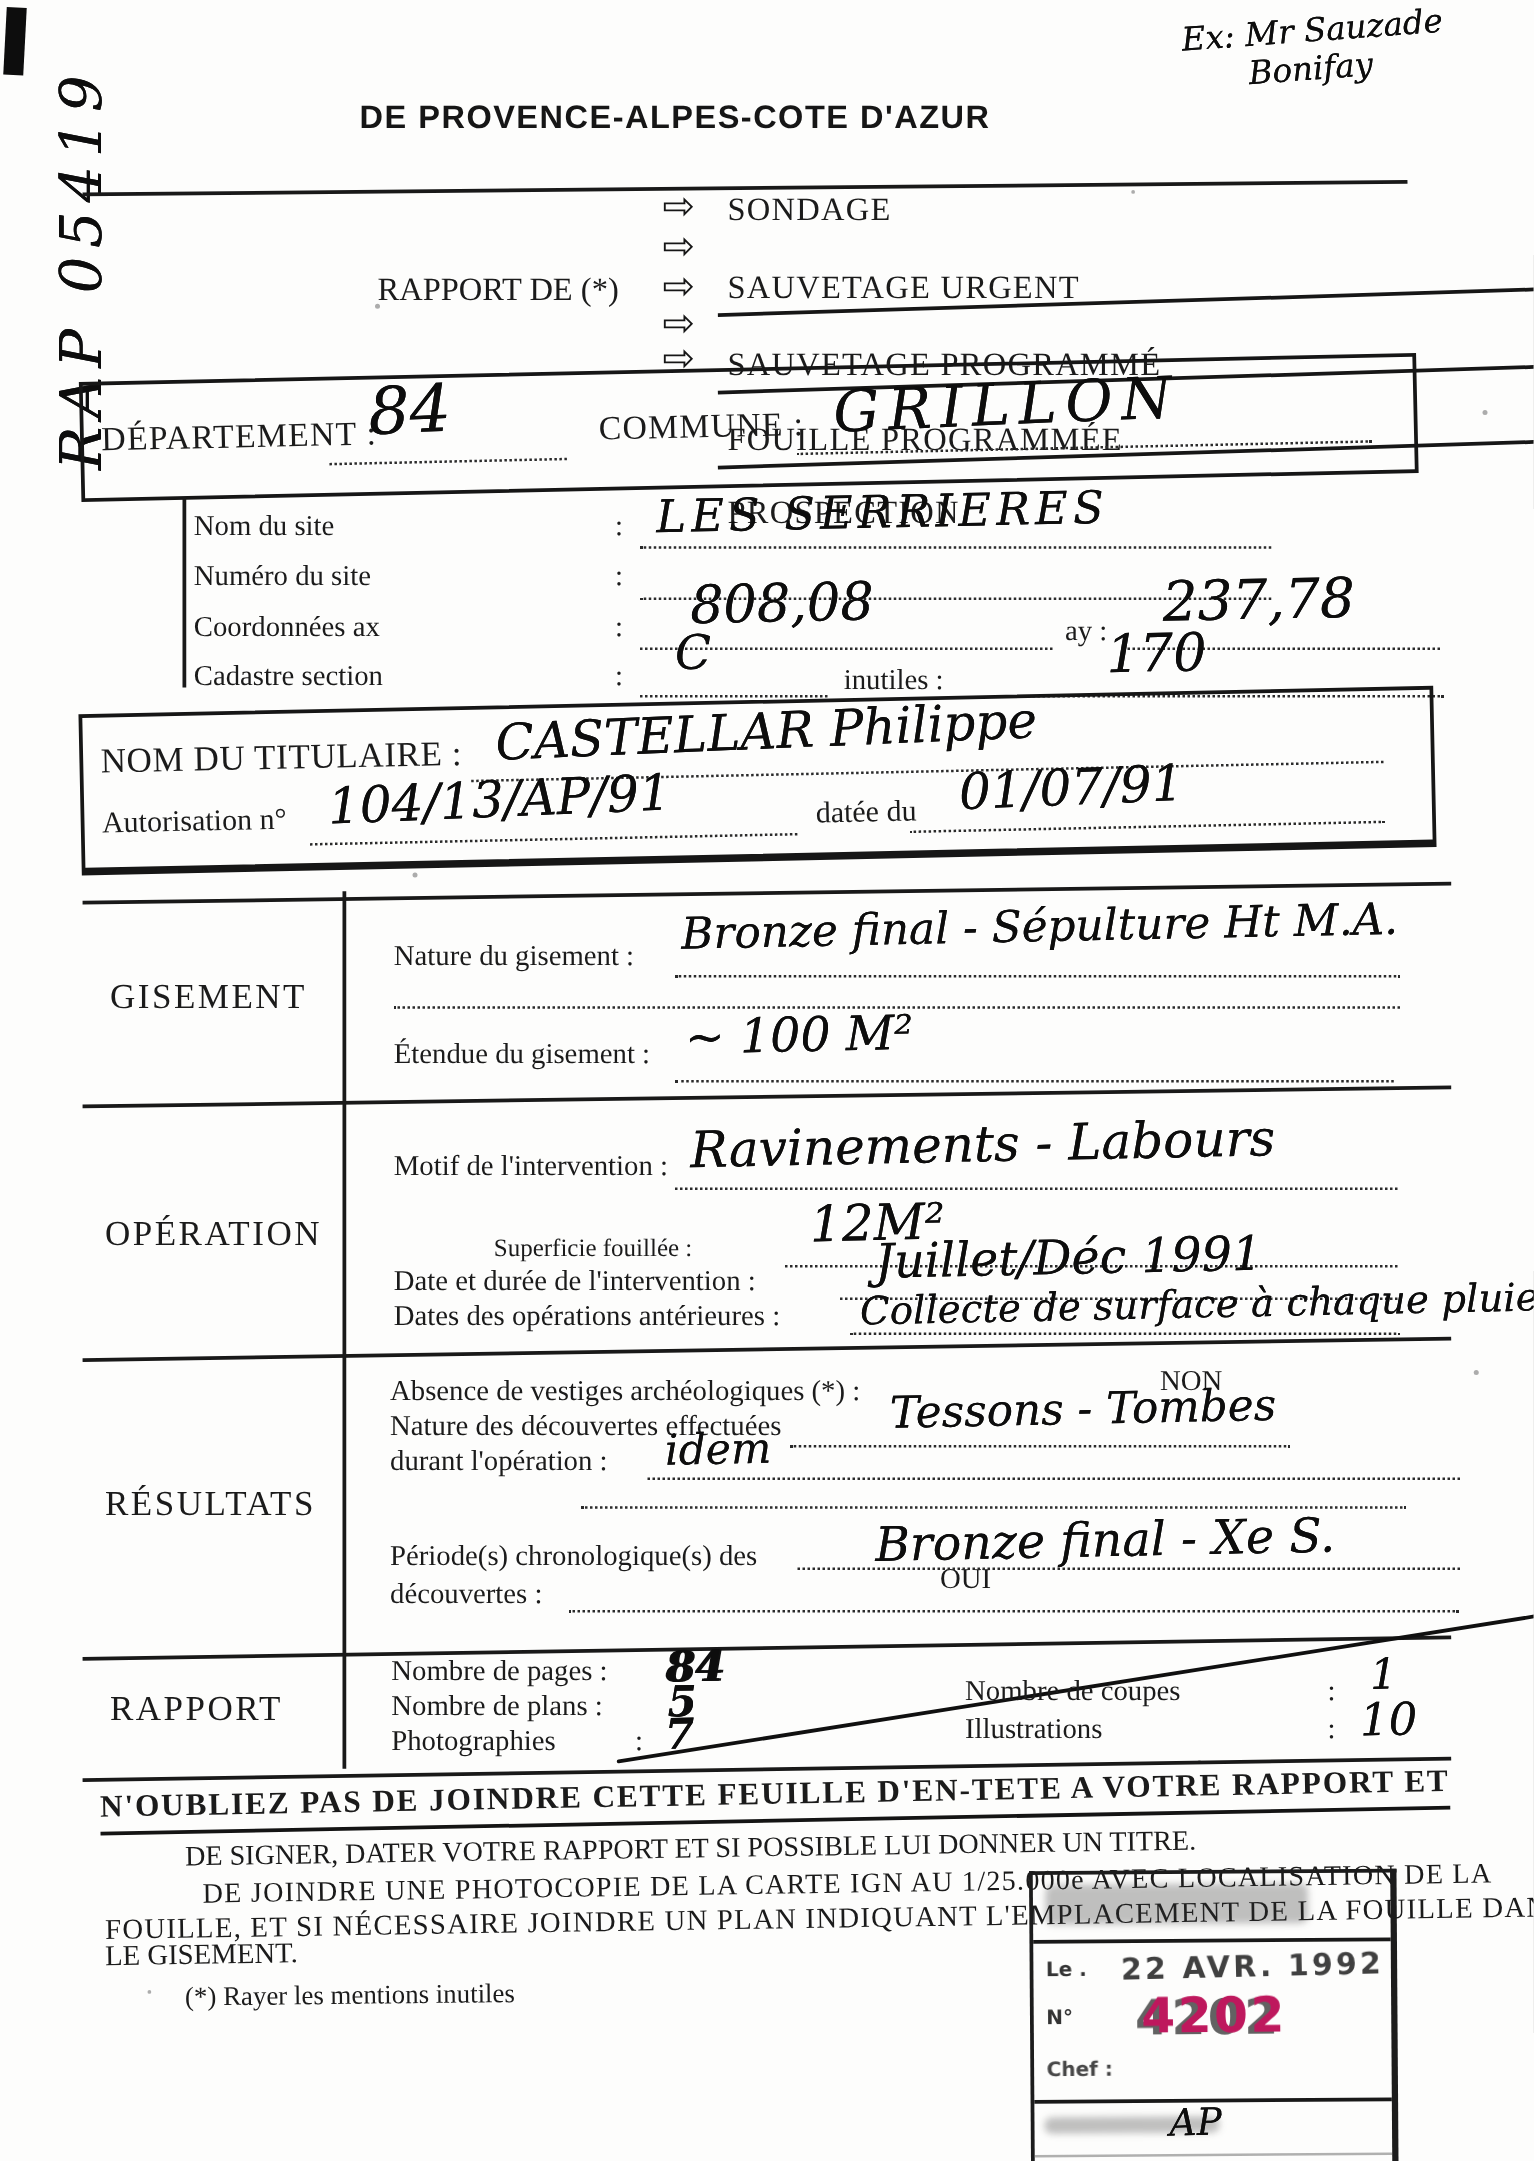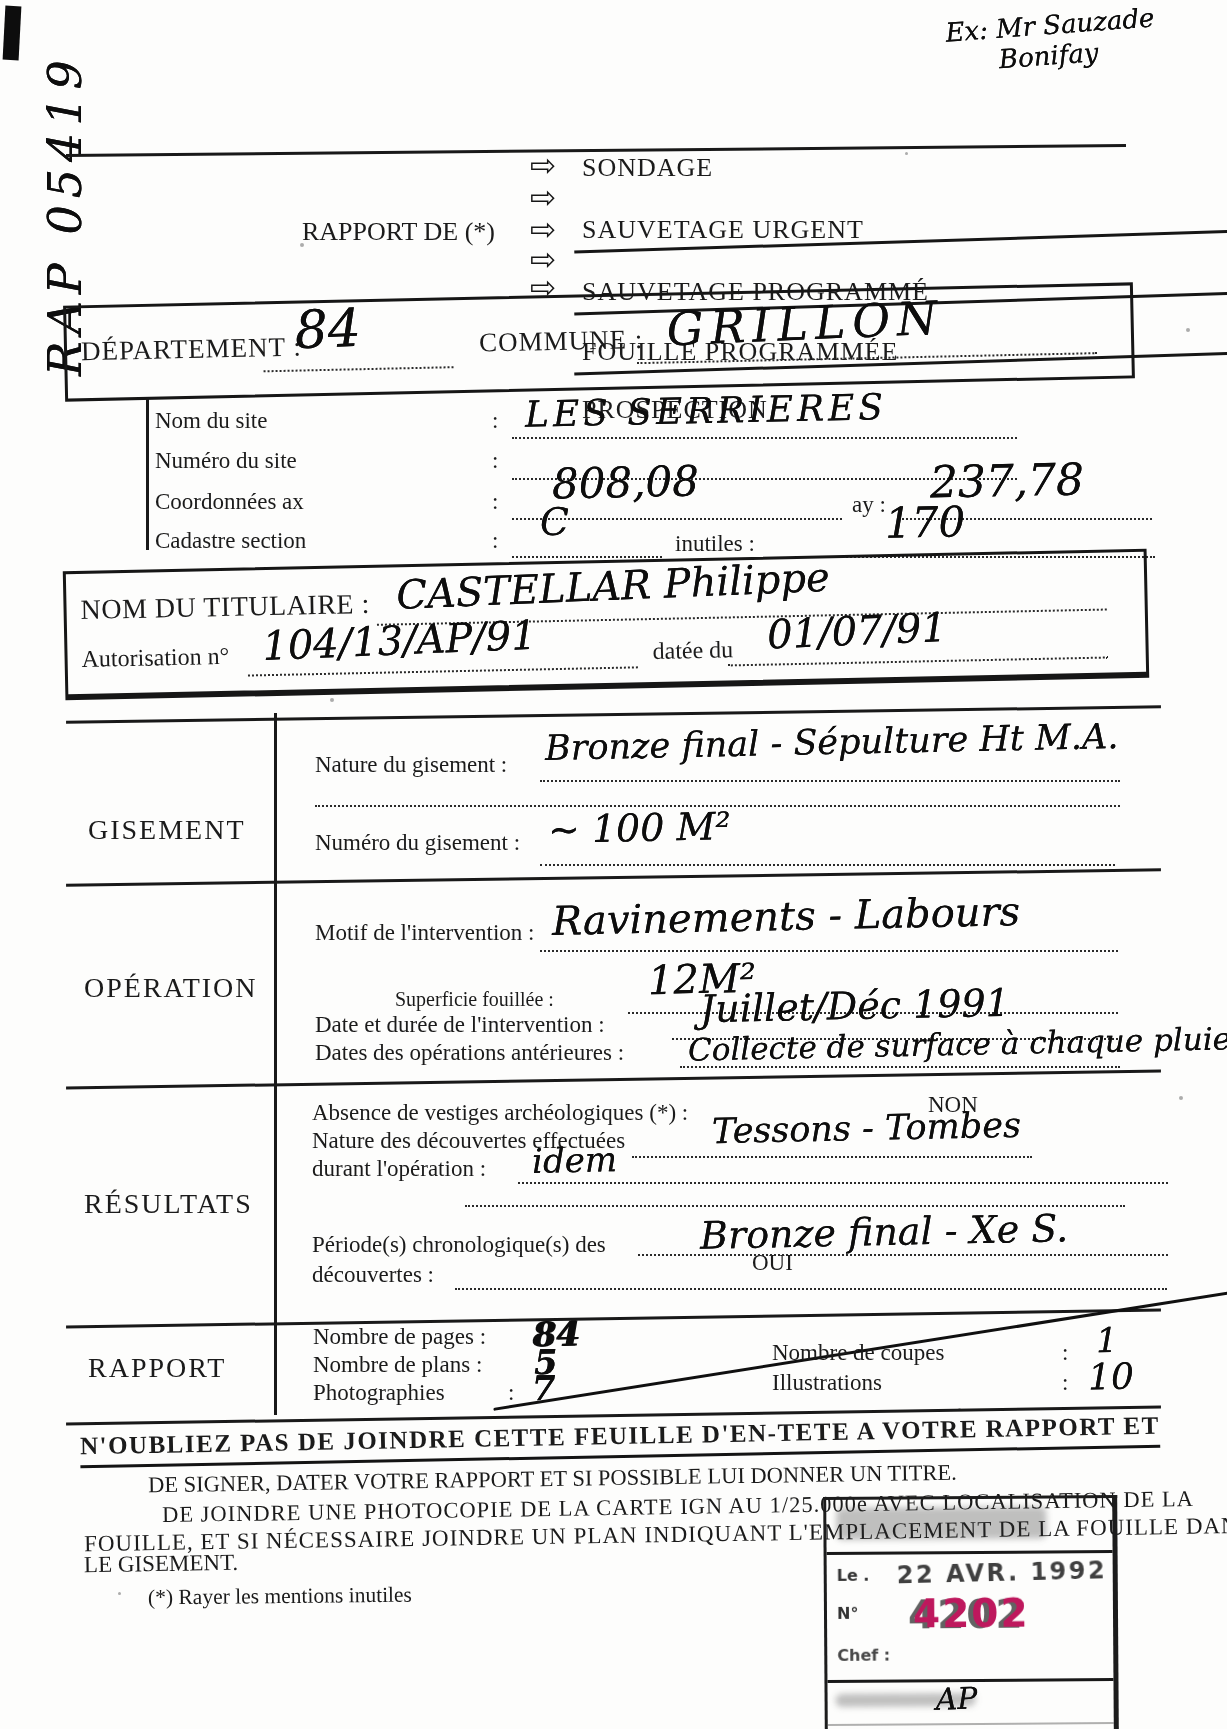--- a/index.html
+++ b/index.html
@@ -49,20 +49,21 @@
   <div class="speck" style="left:958px;top:1408px;width:3px;height:3px;"></div>
   <div class="speck" style="left:118px;top:1592px;width:3px;height:3px;"></div>
 
   <div class="abs hw" style="left:38px;top:376px;font-size:46px;letter-spacing:7px;transform:rotate(-90deg);transform-origin:top left;">RAP 05419</div>
 
   <div class="abs" style="left:946px;top:10px;transform:rotate(-3deg);">
     <div class="hw" style="font-size:26px;">Ex: Mr Sauzade</div>
     <div class="hw" style="font-size:26px;margin-left:52px;">Bonifay</div>
   </div>
 
+  <div class="abs title" style="left:240px;top:78px;width:600px;">DE PROVENCE-ALPES-COTE D'AZUR</div>
 
   <div class="abs hl" style="left:66px;top:149px;width:1060px;height:2.5px;transform:rotate(-0.55deg);"></div>
 
   <div class="abs lb" style="left:302px;top:217px;font-size:26px;">RAPPORT DE (*)</div>
 
   <div class="abs arrow" style="left:530px;top:150px;">⇨</div>
   <div class="abs arrow" style="left:530px;top:182px;">⇨</div>
   <div class="abs arrow" style="left:530px;top:214px;">⇨</div>
   <div class="abs arrow" style="left:530px;top:244px;">⇨</div>
   <div class="abs arrow" style="left:530px;top:272px;">⇨</div>
@@ -121,30 +122,30 @@
     <div class="abs dots" style="left:660px;top:104px;width:380px;"></div>
   </div>
 
   <div class="abs hl" style="left:66px;top:713px;width:1095px;transform:rotate(-0.8deg);"></div>
   <div class="abs hl" style="left:66px;top:876px;width:1095px;transform:rotate(-0.8deg);"></div>
   <div class="abs hl" style="left:66px;top:1078px;width:1095px;transform:rotate(-0.9deg);"></div>
   <div class="abs hl" style="left:66px;top:1317px;width:1095px;transform:rotate(-0.9deg);"></div>
   <div class="abs hl" style="left:66px;top:1414px;width:1095px;transform:rotate(-0.9deg);"></div>
   <div class="abs vl" style="left:274px;top:713px;height:702px;"></div>
 
-  <div class="abs lb sec" style="left:88px;top:782px;margin-top:32px;">GISEMENT</div>
+  <div class="abs lb sec" style="left:88px;top:782px;">GISEMENT</div>
   <div class="abs lb sec" style="left:84px;top:972px;">OPÉRATION</div>
   <div class="abs lb sec" style="left:84px;top:1188px;">RÉSULTATS</div>
   <div class="abs lb sec" style="left:88px;top:1352px;">RAPPORT</div>
 
   <div class="abs lb" style="left:315px;top:752px;font-size:23px;">Nature du gisement  :</div>
   <div class="abs hw" style="left:545px;top:722px;font-size:35px;">Bronze final - Sépulture Ht M.A.</div>
   <div class="abs dots" style="left:540px;top:780px;width:580px;"></div>
   <div class="abs dots" style="left:315px;top:805px;width:805px;"></div>
-  <div class="abs lb" style="left:315px;top:830px;font-size:23px;">Numéro du gisement :</div>
+  <div class="abs lb" style="left:315px;top:830px;font-size:23px;">Étendue du gisement :</div>
   <div class="abs hw" style="left:548px;top:806px;font-size:38px;">~ 100 M²</div>
   <div class="abs dots" style="left:540px;top:864px;width:575px;"></div>
 
   <div class="abs lb" style="left:315px;top:920px;font-size:23px;">Motif de l'intervention :</div>
   <div class="abs hw" style="left:552px;top:893px;font-size:40px;">Ravinements - Labours</div>
   <div class="abs dots" style="left:540px;top:950px;width:578px;"></div>
   <div class="abs lb" style="left:395px;top:988px;font-size:20px;">Superficie fouillée :</div>
   <div class="abs hw" style="left:648px;top:956px;font-size:40px;">12M²</div>
   <div class="abs dots" style="left:628px;top:1012px;width:490px;"></div>
   <div class="abs lb" style="left:315px;top:1012px;font-size:23px;">Date et durée de l'intervention :</div>

